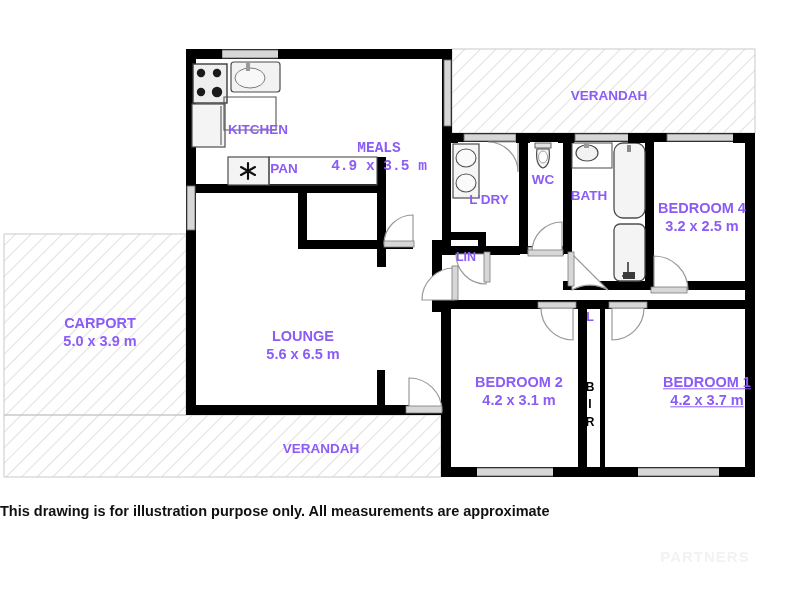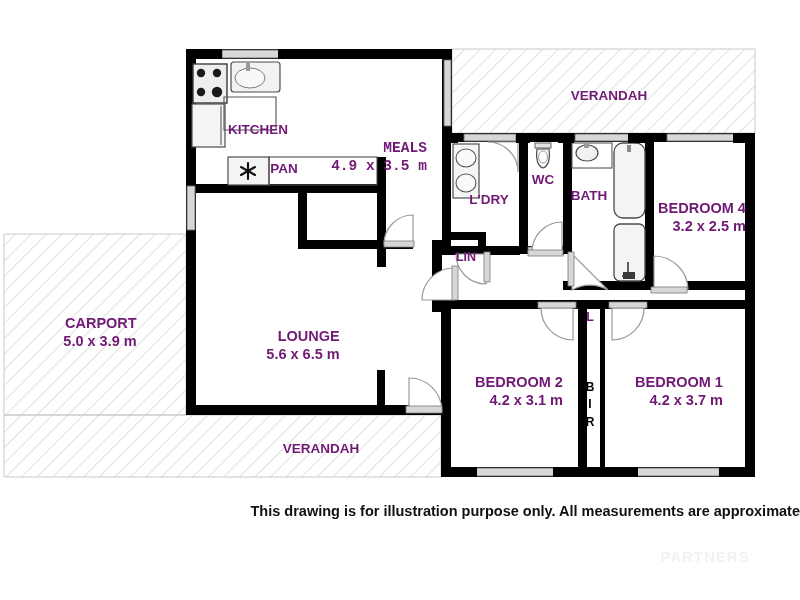--- a/index.html
+++ b/index.html
@@ -23,24 +23,24 @@
   #floorplan-svg {
     position: absolute;
     left: 0;
     top: 0;
     width: 800px;
     height: 600px;
     display: block;
   }
   .room-label {
     position: absolute;
-    text-align: right;
+    text-align: center;
     font-family: "Liberation Sans", sans-serif;
     font-weight: bold;
-    color: #701a75;
+    color: #8b5cf6;
     line-height: 1.22;
     white-space: nowrap;
     pointer-events: none;
     transform: translate(-50%, -50%);
   }
   .room-label .r-name { display: block; }
   .room-label .r-dim { display: block; }
   .lbl-lg { font-size: 14.5px; }
   .lbl-md { font-size: 13.5px; }
   .lbl-sm { font-size: 12.5px; }
@@ -54,21 +54,21 @@
     line-height: 1.45;
     transform: translate(-50%, -50%);
     pointer-events: none;
   }
   .vertical-label span { display: block; }
   #disclaimer {
     position: absolute;
     left: 0;
     top: 500px;
     width: 800px;
-    text-align: right;
+    text-align: left;
     font-family: "Liberation Sans", sans-serif;
     font-weight: bold;
     font-size: 14.5px;
     color: #111111;
     line-height: 1.62;
     pointer-events: none;
   }
   #disclaimer span { display: block; }
   #watermark {
     position: absolute;
@@ -338,21 +338,21 @@
     <div class="room-label lbl-lg" style="left:702px; top:218px;">
       <span class="r-name">BEDROOM 4</span>
       <span class="r-dim">3.2 x 2.5 m</span>
     </div>
 
     <div class="room-label lbl-lg" style="left:519px; top:392px;">
       <span class="r-name">BEDROOM 2</span>
       <span class="r-dim">4.2 x 3.1 m</span>
     </div>
 
-    <div class="room-label lbl-lg" style="left:679px; top:392px;">
+    <div class="room-label lbl-lg" style="left:707px; top:392px;text-decoration:underline;">
       <span class="r-name">BEDROOM 1</span>
       <span class="r-dim">4.2 x 3.7 m</span>
     </div>
 
     <div class="room-label lbl-sm" style="left:590px; top:318px;">
       <span class="r-name">L</span>
     </div>
 
     <div class="room-label lbl-md" style="left:609px; top:96px;">
       <span class="r-name">VERANDAH</span>

